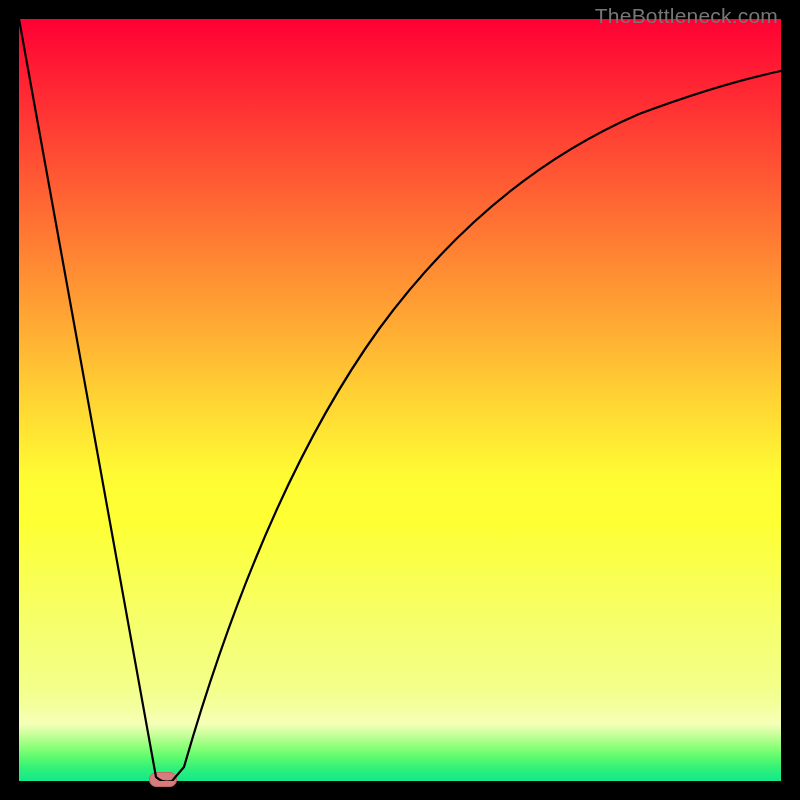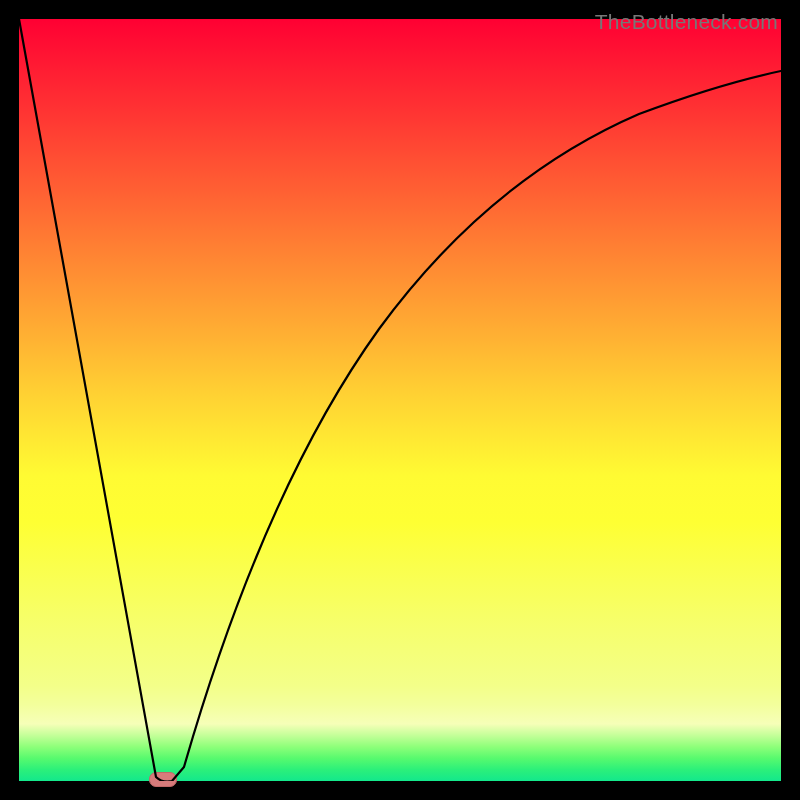--- a/index.html
+++ b/index.html
@@ -45,21 +45,21 @@
       #f6ffb8 92.5%,
       #c4ff99 94%,
       #8eff7a 95.5%,
       #58fa6e 97%,
       #2cf07a 98.5%,
       #13e88c 100%
     );
   }
   .watermark {
     position: absolute;
-    top: 10px;
+    top: 4px;
     right: 22px;
     color: #777;
     font-size: 21px;
     font-weight: 400;
     letter-spacing: 0.2px;
     z-index: 5;
   }
   .marker {
     position: absolute;
     width: 26px;

